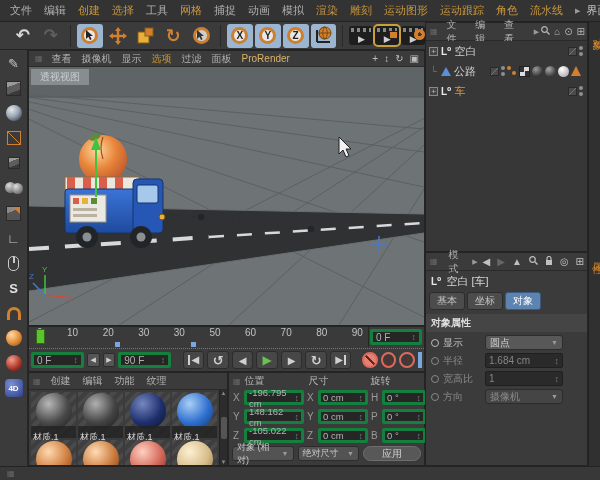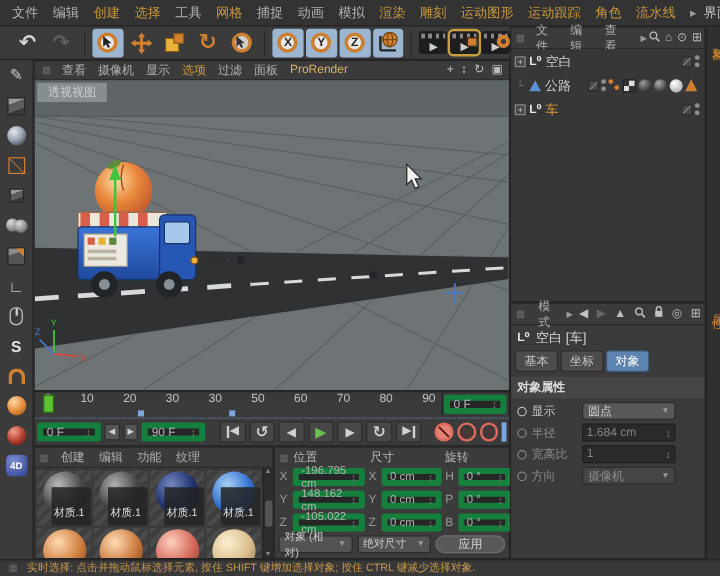--- a/index.html
+++ b/index.html
@@ -65,21 +65,21 @@
   .grid-label{position:absolute;right:5px;bottom:7px;background:#2b2b2b;color:#c4c4c4;
     padding:2px 7px;font-size:10px;}
   
   .tl{left:28px;top:326px;width:397px;height:46px;background:#3b3b3b;border:1px solid #242424;}
   .ruler{position:absolute;left:0;top:0;width:340px;height:20px;background:#3a3a3a;border-right:1px solid #262626;}
   .ticks{position:absolute;left:8px;top:0;width:326px;display:flex;justify-content:space-between;
     color:#c2c2c2;font-size:10px;}
   .playhead{position:absolute;left:7px;top:2px;width:9px;height:15px;background:#5cc32f;border:1px solid #2c6b13;}
   .kf{position:absolute;width:5px;height:5px;background:#7aa7e0;bottom:0px;}
   .curframe{position:absolute;right:2px;top:2px;width:52px;height:16px;}
-  .field{background:#262626;border:5px solid #15803d;border-radius:2px;color:#b2b2b2;
+  .field{background:#262626;border:3px solid #15803d;border-radius:2px;color:#b2b2b2;
     display:flex;align-items:center;padding:0 3px;font-size:10px;height:16px;}
   .field .sp{flex:1;}
   .spin{color:#777;font-size:9px;}
   .transport{position:absolute;left:0;top:21px;width:395px;height:23px;display:flex;align-items:center;
     gap:3px;padding:0 2px;border-top:1px dotted #5b79a5;}
   .tpb{width:22px;height:18px;background:#474747;border:1px solid #2c2c2c;border-radius:3px;
     display:flex;align-items:center;justify-content:center;color:#d0d0d0;font-size:10px;gap:0;}
   .tpb.play{color:#69c24f;font-size:12px;}
   .barL{border-left:2px solid #d0d0d0;padding-left:1px;line-height:10px;}
   .barR{border-right:2px solid #d0d0d0;padding-right:1px;line-height:10px;}
@@ -92,22 +92,22 @@
     color:#cfcfcf;font-size:7px;display:flex;align-items:center;justify-content:center;}
   
   .mat{left:28px;top:372px;width:200px;height:94px;background:#3b3b3b;border:1px solid #242424;}
   .mat-menu{height:17px;display:flex;align-items:center;font-size:10px;border-bottom:1px solid #2a2a2a;}
   .mat-menu .menu-item{padding:1px 6px;}
   .mat-body{position:absolute;left:0;top:17px;right:8px;bottom:0;overflow:hidden;
     display:grid;grid-template-columns:repeat(4,1fr);gap:2px;padding:2px;}
   .mtile{background:repeating-linear-gradient(135deg,#4a4a4a 0 4px,#3e3e3e 4px 8px);
     height:46px;position:relative;display:flex;justify-content:center;}
   .msph{width:36px;height:36px;border-radius:50%;margin-top:1px;}
-  .mname{position:absolute;left:12px;right:0;bottom:0;background:rgba(35,35,35,.85);color:#ddd;
-    font-size:9px;padding:16px 2px;height:11px;line-height:11px;}
+  .mname{position:absolute;left:0;right:0;bottom:0;background:rgba(35,35,35,.85);color:#ddd;
+    font-size:9px;padding:6px 2px;height:11px;line-height:11px;}
   .mscroll{position:absolute;right:0;top:17px;width:8px;bottom:0;background:#2c2c2c;border-left:1px solid #222;
     display:flex;flex-direction:column;align-items:center;justify-content:space-between;color:#888;font-size:6px;}
   .mthumb{width:6px;height:22px;background:#555;border-radius:2px;}
   
   .coord{left:228px;top:372px;width:197px;height:94px;background:#3b3b3b;border:1px solid #242424;font-size:10px;}
   .coord-head{display:flex;align-items:center;height:16px;color:#b8b8b8;}
   .coord-grid{display:grid;grid-template-columns:8px 60px 8px 50px 8px 44px;gap:4px 3px;
     align-items:center;padding:1px 2px 0 4px;color:#9a9a9a;}
   .coord-grid .field{height:15px;font-size:9.5px;padding:0 2px;}
   .coord-foot{display:flex;gap:4px;padding:3px 3px 0 3px;align-items:center;}
@@ -759,14 +759,13 @@
   </div>
 </div>
 
 <div class="abs rstrip">
   <span class="vtab" style="top:8px">对象</span>
   <span class="vtab" style="top:232px">属性</span>
 </div>
 
 <div class="abs status">
   <span class="hdl">▦</span>
-  <span>实时选择: 点击并拖动鼠标选择元素, 按住 SHIFT 键增加选择对象; 按住 CTRL 键减少选择对象.</span>
 </div>
 
 </body></html>

